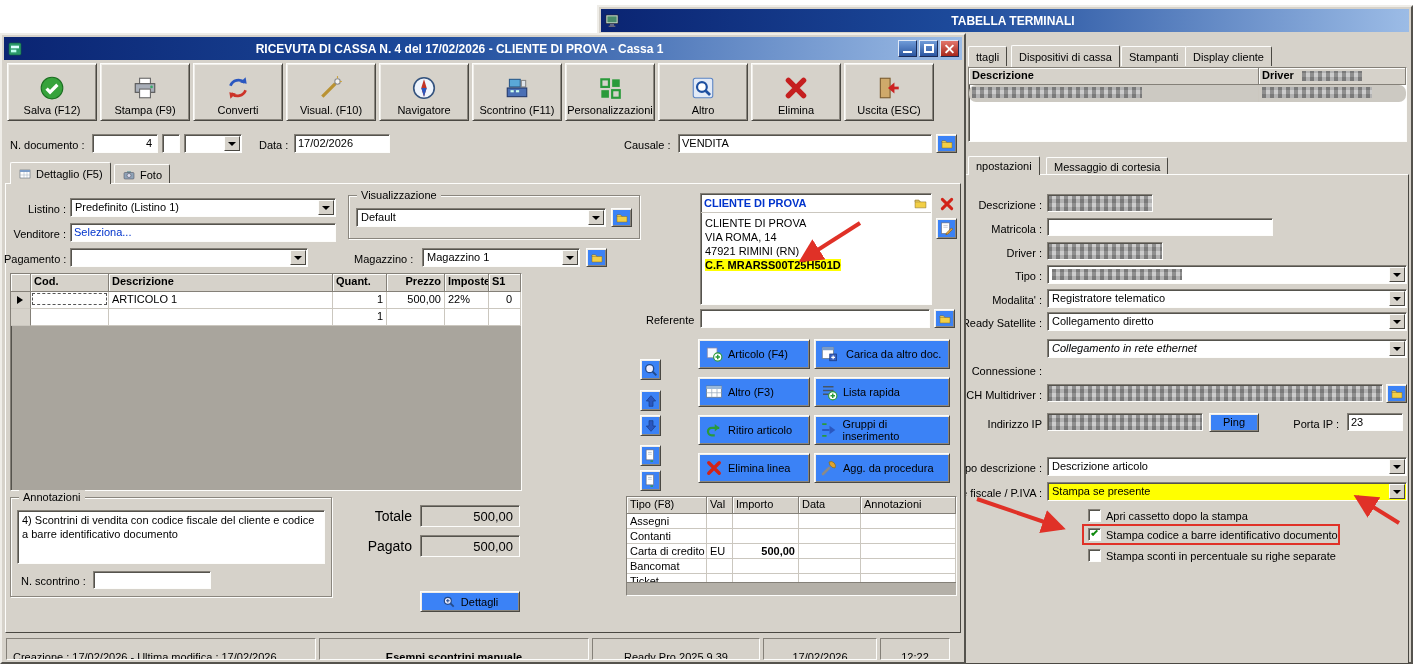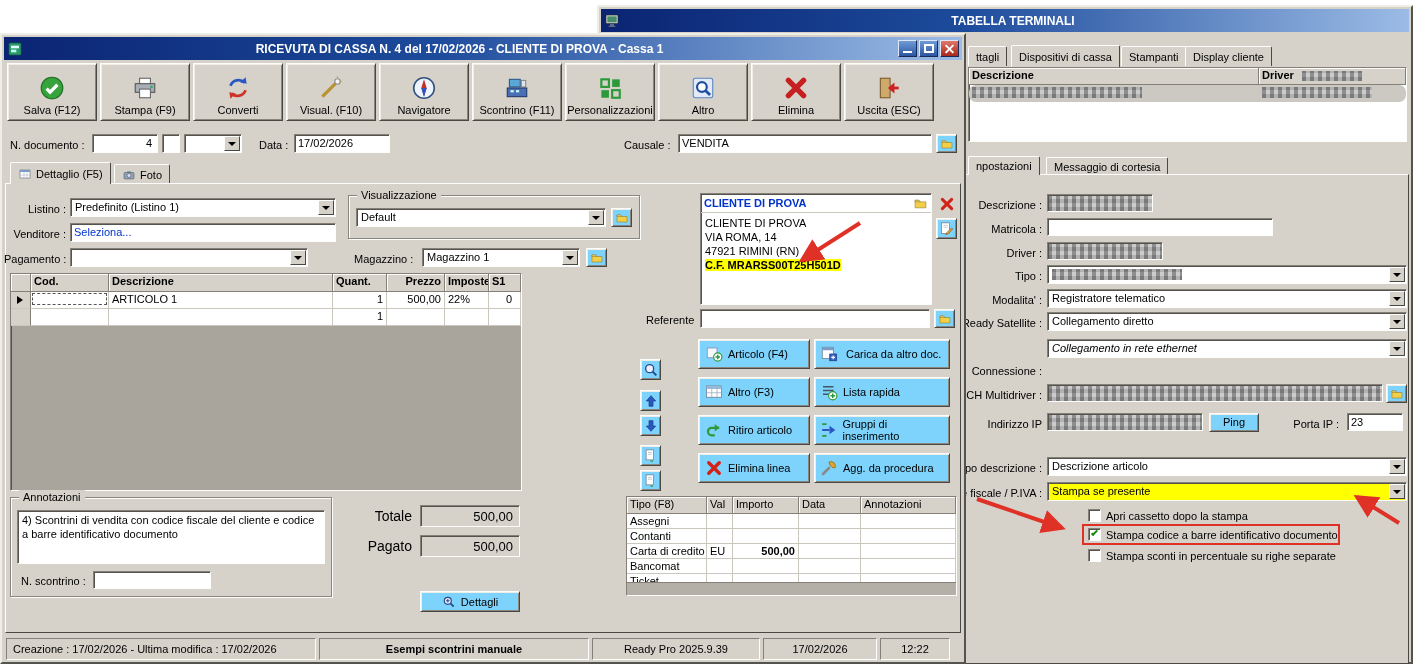--- a/index.html
+++ b/index.html
@@ -14,21 +14,21 @@
     color: #fff; font-weight: bold; font-size: 12px; display: flex; align-items: center; padding: 0 3px; }
   .titlebar .ttl { flex: 1; text-align: center; white-space: nowrap; overflow: hidden; }
   .wbtn { width: 19px; height: 17px; margin-left: 2px; border: 1px solid; border-color: #dfe8f6 #1a2a55 #1a2a55 #dfe8f6;
     background: linear-gradient(#6f9bd8,#2c56a0); position: relative; flex: 0 0 auto; }
   .wbtn.close { background: linear-gradient(#e2756b,#a8281c); }
   .wbtn .mini { position: absolute; left: 4px; bottom: 3px; width: 9px; height: 2px; background: #fff; }
   .wbtn .maxi { position: absolute; left: 4px; top: 3px; width: 10px; height: 9px; border: 2px solid #fff; }
   .wbtn .xx1, .wbtn .xx2 { position: absolute; left: 3px; top: 7px; width: 11px; height: 2px; background: #fff; }
   .wbtn .xx1 { transform: rotate(45deg); } .wbtn .xx2 { transform: rotate(-45deg); }
 
-  .raised { background: #7dd3fc; border: 1px solid; border-color: #fdfdfb #4a4842 #4a4842 #fdfdfb;
+  .raised { background: #3b82f6; border: 1px solid; border-color: #fdfdfb #4a4842 #4a4842 #fdfdfb;
     box-shadow: inset 1px 1px 0 #efede8, inset -1px -1px 0 #8a867e; }
   .sunken { background: #fff; border: 1px solid; border-color: #848078 #fdfdfb #fdfdfb #848078;
     box-shadow: inset 1px 1px 0 #55534d; }
   .panel { position: absolute; background: #d6d2ca; border: 1px solid; border-color: #fdfdfb #4a4842 #4a4842 #fdfdfb; }
 
   .lbl { position: absolute; height: 16px; line-height: 16px; white-space: nowrap; }
   .rlbl { position: absolute; width: 143px; text-align: right; height: 16px; line-height: 16px; white-space: nowrap; }
 
   .input { position: absolute; background: #fff; border: 1px solid; border-color: #848078 #fdfdfb #fdfdfb #848078;
     box-shadow: inset 1px 1px 0 #55534d; line-height: 15px; padding: 1px 3px; white-space: nowrap; overflow: hidden; }
@@ -75,21 +75,21 @@
   .cb .tick { display: none; width: 7px; height: 3px; border-left: 2px solid #0f8a0f; border-bottom: 2px solid #0f8a0f;
     transform: rotate(-45deg); margin: 2px 0 0 2px; }
   .cb.checked .tick { display: block; }
 
   .redacted { background: repeating-linear-gradient(90deg, rgba(90,90,90,.55) 0 4px, rgba(200,200,200,.45) 4px 8px),
     repeating-linear-gradient(0deg, #a0a0a0 0 4px, #cfcfcf 4px 8px); }
 
   .hl { background: #ffff00; font-weight: bold; }
   .bluetext { color: #0033cc; }
   .statuspanel { position: absolute; top: 2px; bottom: 2px; border: 1px solid; border-color: #848078 #fdfdfb #fdfdfb #848078;
-    line-height: 20px; padding: 0 6px; white-space: nowrap; overflow: hidden; }
+    line-height: 20px; padding: 8px 6px; white-space: nowrap; overflow: hidden; }
   .redbox { position: absolute; border: 2px solid #e03127; z-index: 30; }
   svg.ic { display: block; }
 </style>
 </head>
 <body>
 
 <svg width="0" height="0" style="position:absolute">
   <defs>
     <symbol id="i-save" viewBox="0 0 24 24">
         <circle cx="12" cy="12" r="10" fill="#37a33c" stroke="#1c6e22"></circle>

